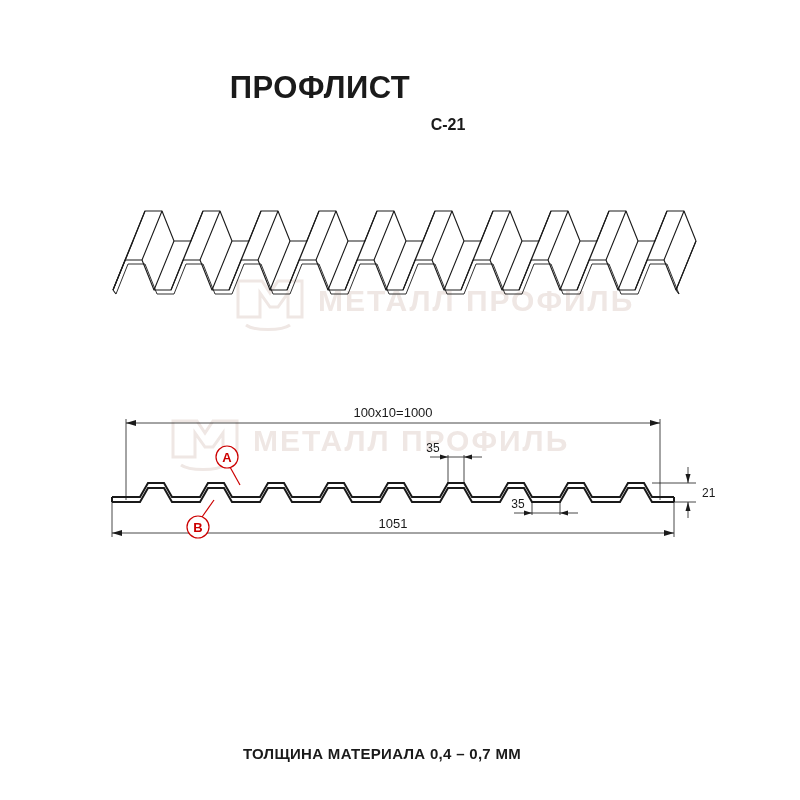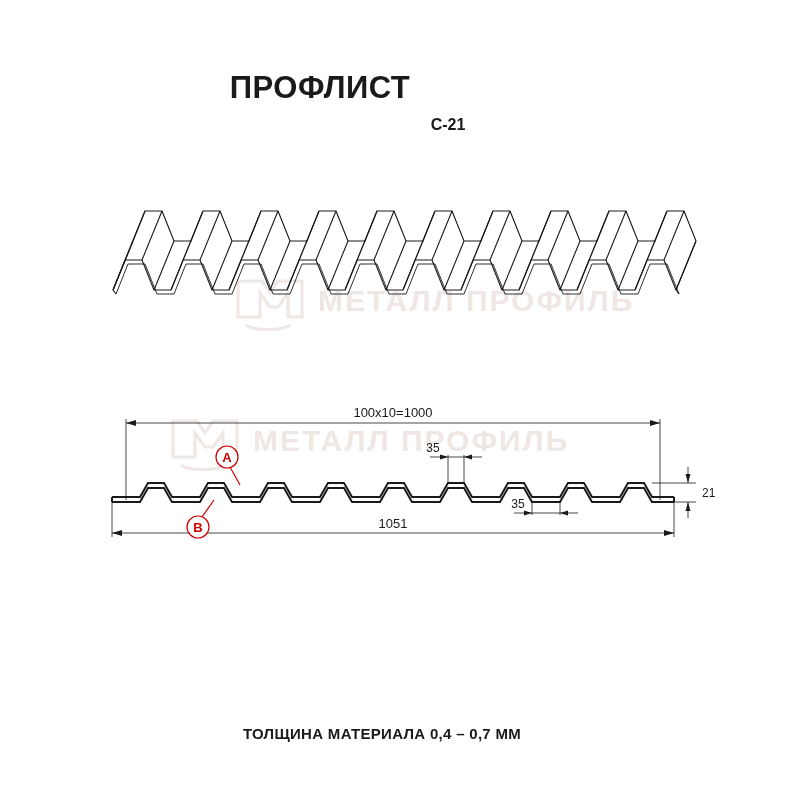--- a/index.html
+++ b/index.html
@@ -37,21 +37,21 @@
     top: 116px;
     width: 800px;
     text-align: center;
     font-size: 16px;
     font-weight: bold;
     padding-left: 48px;
   }
   .footer-note {
     position: absolute;
     left: 0;
-    top: 725px;
+    top: 745px;
     width: 764px;
     text-align: center;
     font-size: 15px;
     font-weight: bold;
     letter-spacing: 0.3px;
   }
   svg { display: block; }
   .dgm {
     position: absolute;
     left: 0;

